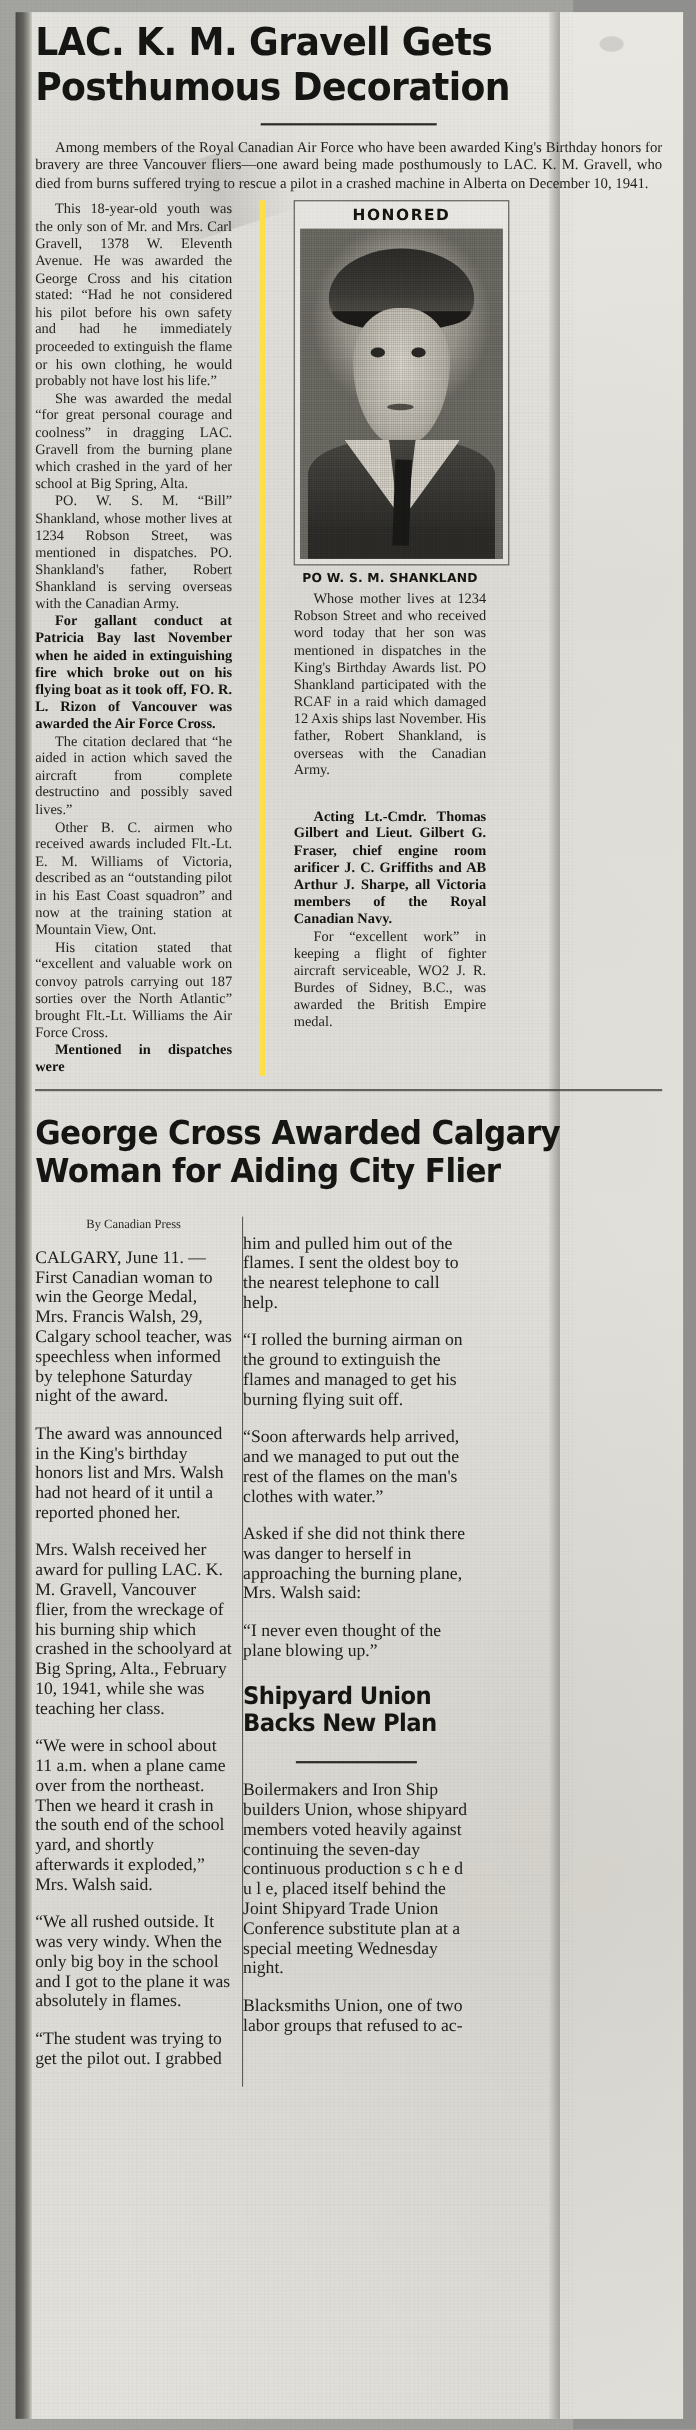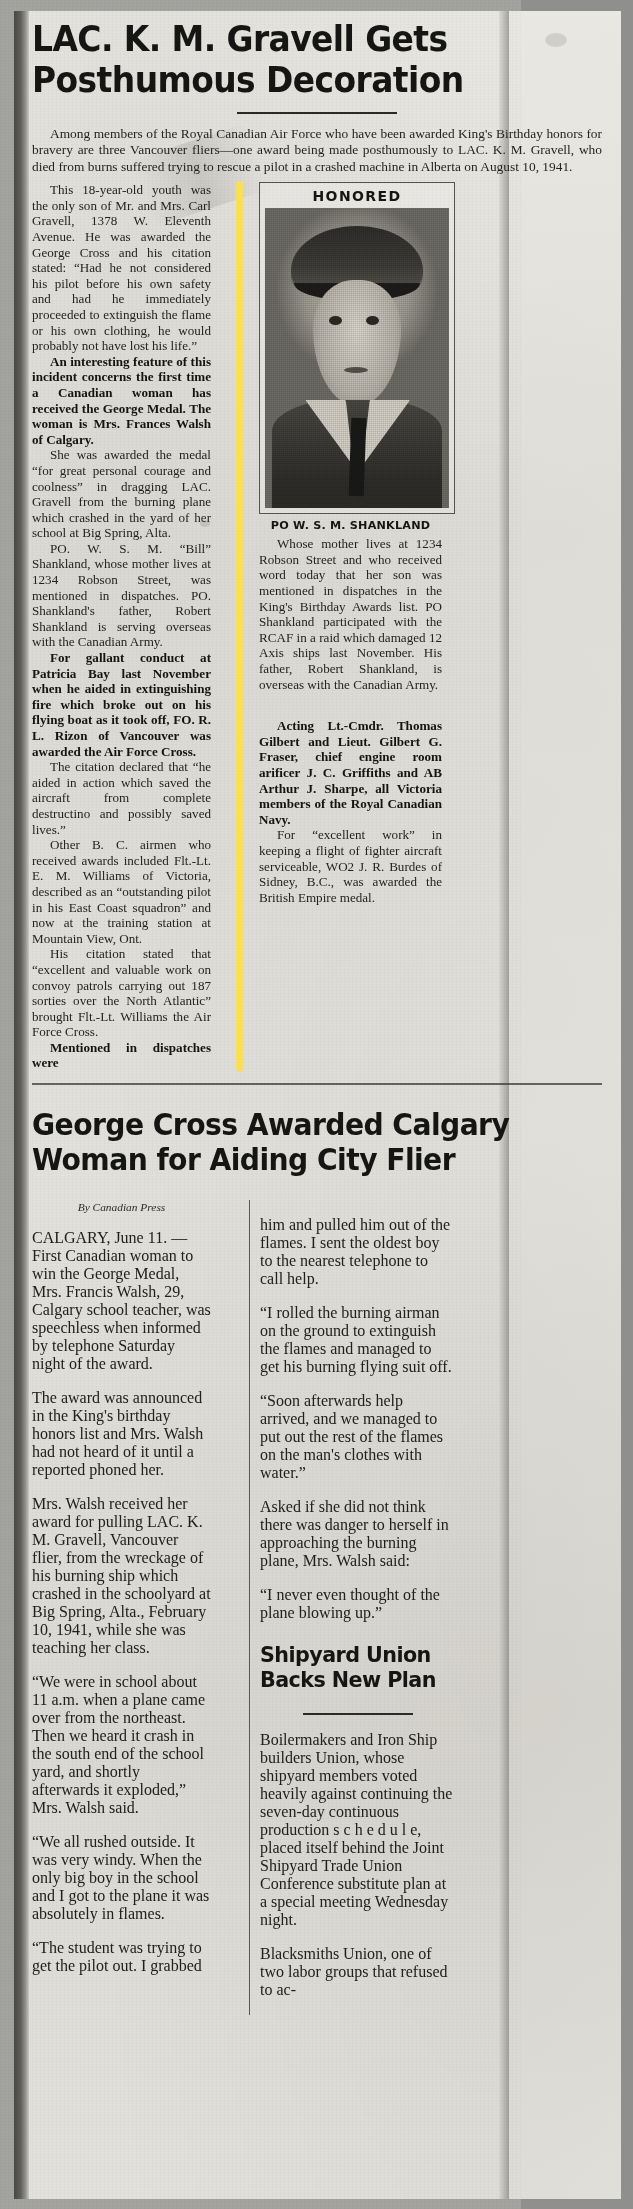--- a/index.html
+++ b/index.html
@@ -87,25 +87,25 @@
     text-indent:18px;
     color:#24241f;
     -webkit-font-smoothing:none;
   }
   .lead { font-size:13.4px; line-height:16.4px; }
   .col p.b, .lead.b { font-weight:700; color:#141412; }
 
   .cols { display:flex; gap:16px; margin-top:6px; }
   .col { width:179px; }
   .col.left  { padding-right:9px; }
-  .col.right { padding-left:16px; border-left:7px solid #fde047; }
+  .col.right { padding-left:26px; border-left:5px solid #fde047; }
 
   .two-col { display:flex; }
   .two-col > .colA { width:186px; padding-right:9px; }
-  .two-col > .colB { width:186px; padding-left:10px; border-left:1px solid #5b5b55;margin-left:29px; }
+  .two-col > .colB { width:186px; border-left:1px solid #5b5b55; }
 
   
   .photo-box {
     width:196px;
     border:1px solid #55554f;
     padding:4px 5px 5px 5px;
     background:rgba(255,255,255,.18);
   }
   .honored {
     font-family:"DejaVu Sans", sans-serif;
@@ -162,21 +162,21 @@
   }
 
   .photo-cap {
     font-family:"DejaVu Sans", sans-serif;
     font-weight:700; font-size:11.2px; letter-spacing:.2px;
     text-align:center; color:#17170f; margin:5px 0 4px 0; line-height:13px;
   }
 
   .byline {
     font-family:"Liberation Serif", serif;
-    font-size:11.4px; font-style:italic; text-align:center;
+    font-size:11.4px; text-align:center;
     margin:1px 0 3px 0; color:#2b2b26;
   }
 
   
   .blem { position:absolute; background:rgba(0,0,0,.10); border-radius:50%; pointer-events:none;}
   .fold { position:absolute; background:linear-gradient(90deg, rgba(0,0,0,0), rgba(0,0,0,.10), rgba(0,0,0,0)); pointer-events:none;}
 </style>
 </head>
 <body>
 
@@ -194,27 +194,26 @@
 
     <div>
 
       <h1 class="headline h1">
         <span class="ln">LAC. K. M. Gravell Gets</span>
         <span class="ln">Posthumous Decoration</span>
       </h1>
 
       <div class="rule-short"></div>
 
-      <p class="lead">Among members of the Royal Canadian Air Force who have been awarded King's Birthday honors for bravery are three Vancouver fliers—one award being made posthumously to LAC. K. M. Gravell, who died from burns suffered trying to rescue a pilot in a crashed machine in Alberta on August 10, 1941.</p>
+      <p class="lead">Among members of the Royal Canadian Air Force who have been awarded King's Birthday honors for bravery are three Vancouver fliers—one award being made posthumously to LAC. K. M. Gravell, who died from burns suffered trying to rescue a pilot in a crashed machine in Alberta on December 10, 1941.</p>
 
       <div class="cols" style="margin-top:7px;">
 
         <div class="col left" style="width:188px;">
           <p>This 18-year-old youth was the only son of Mr. and Mrs. Carl Gravell, 1378 W. Eleventh Avenue. He was awarded the George Cross and his citation stated: “Had he not considered his pilot before his own safety and had he immediately proceeded to extinguish the flame or his own clothing, he would probably not have lost his life.”</p>
-          <p class="b">An interesting feature of this incident concerns the first time a Canadian woman has received the George Medal. The woman is Mrs. Frances Walsh of Calgary.</p>
           <p>She was awarded the medal “for great personal courage and coolness” in dragging LAC. Gravell from the burning plane which crashed in the yard of her school at Big Spring, Alta.</p>
           <p>PO. W. S. M. “Bill” Shankland, whose mother lives at 1234 Robson Street, was mentioned in dispatches. PO. Shankland's father, Robert Shankland is serving overseas with the Canadian Army.</p>
           <p class="b">For gallant conduct at Patricia Bay last November when he aided in extinguishing fire which broke out on his flying boat as it took off, FO. R. L. Rizon of Vancouver was awarded the Air Force Cross.</p>
           <p>The citation declared that “he aided in action which saved the aircraft from complete destructino and possibly saved lives.”</p>
           <p>Other B. C. airmen who received awards included Flt.-Lt. E. M. Williams of Victoria, described as an “outstanding pilot in his East Coast squadron” and now at the training station at Mountain View, Ont.</p>
           <p>His citation stated that “excellent and valuable work on convoy patrols carrying out 187 sorties over the North Atlantic” brought Flt.-Lt. Williams the Air Force Cross.</p>
           <p class="b">Mentioned in dispatches were</p>
         </div>
 
         <div class="col right" style="width:206px;">

